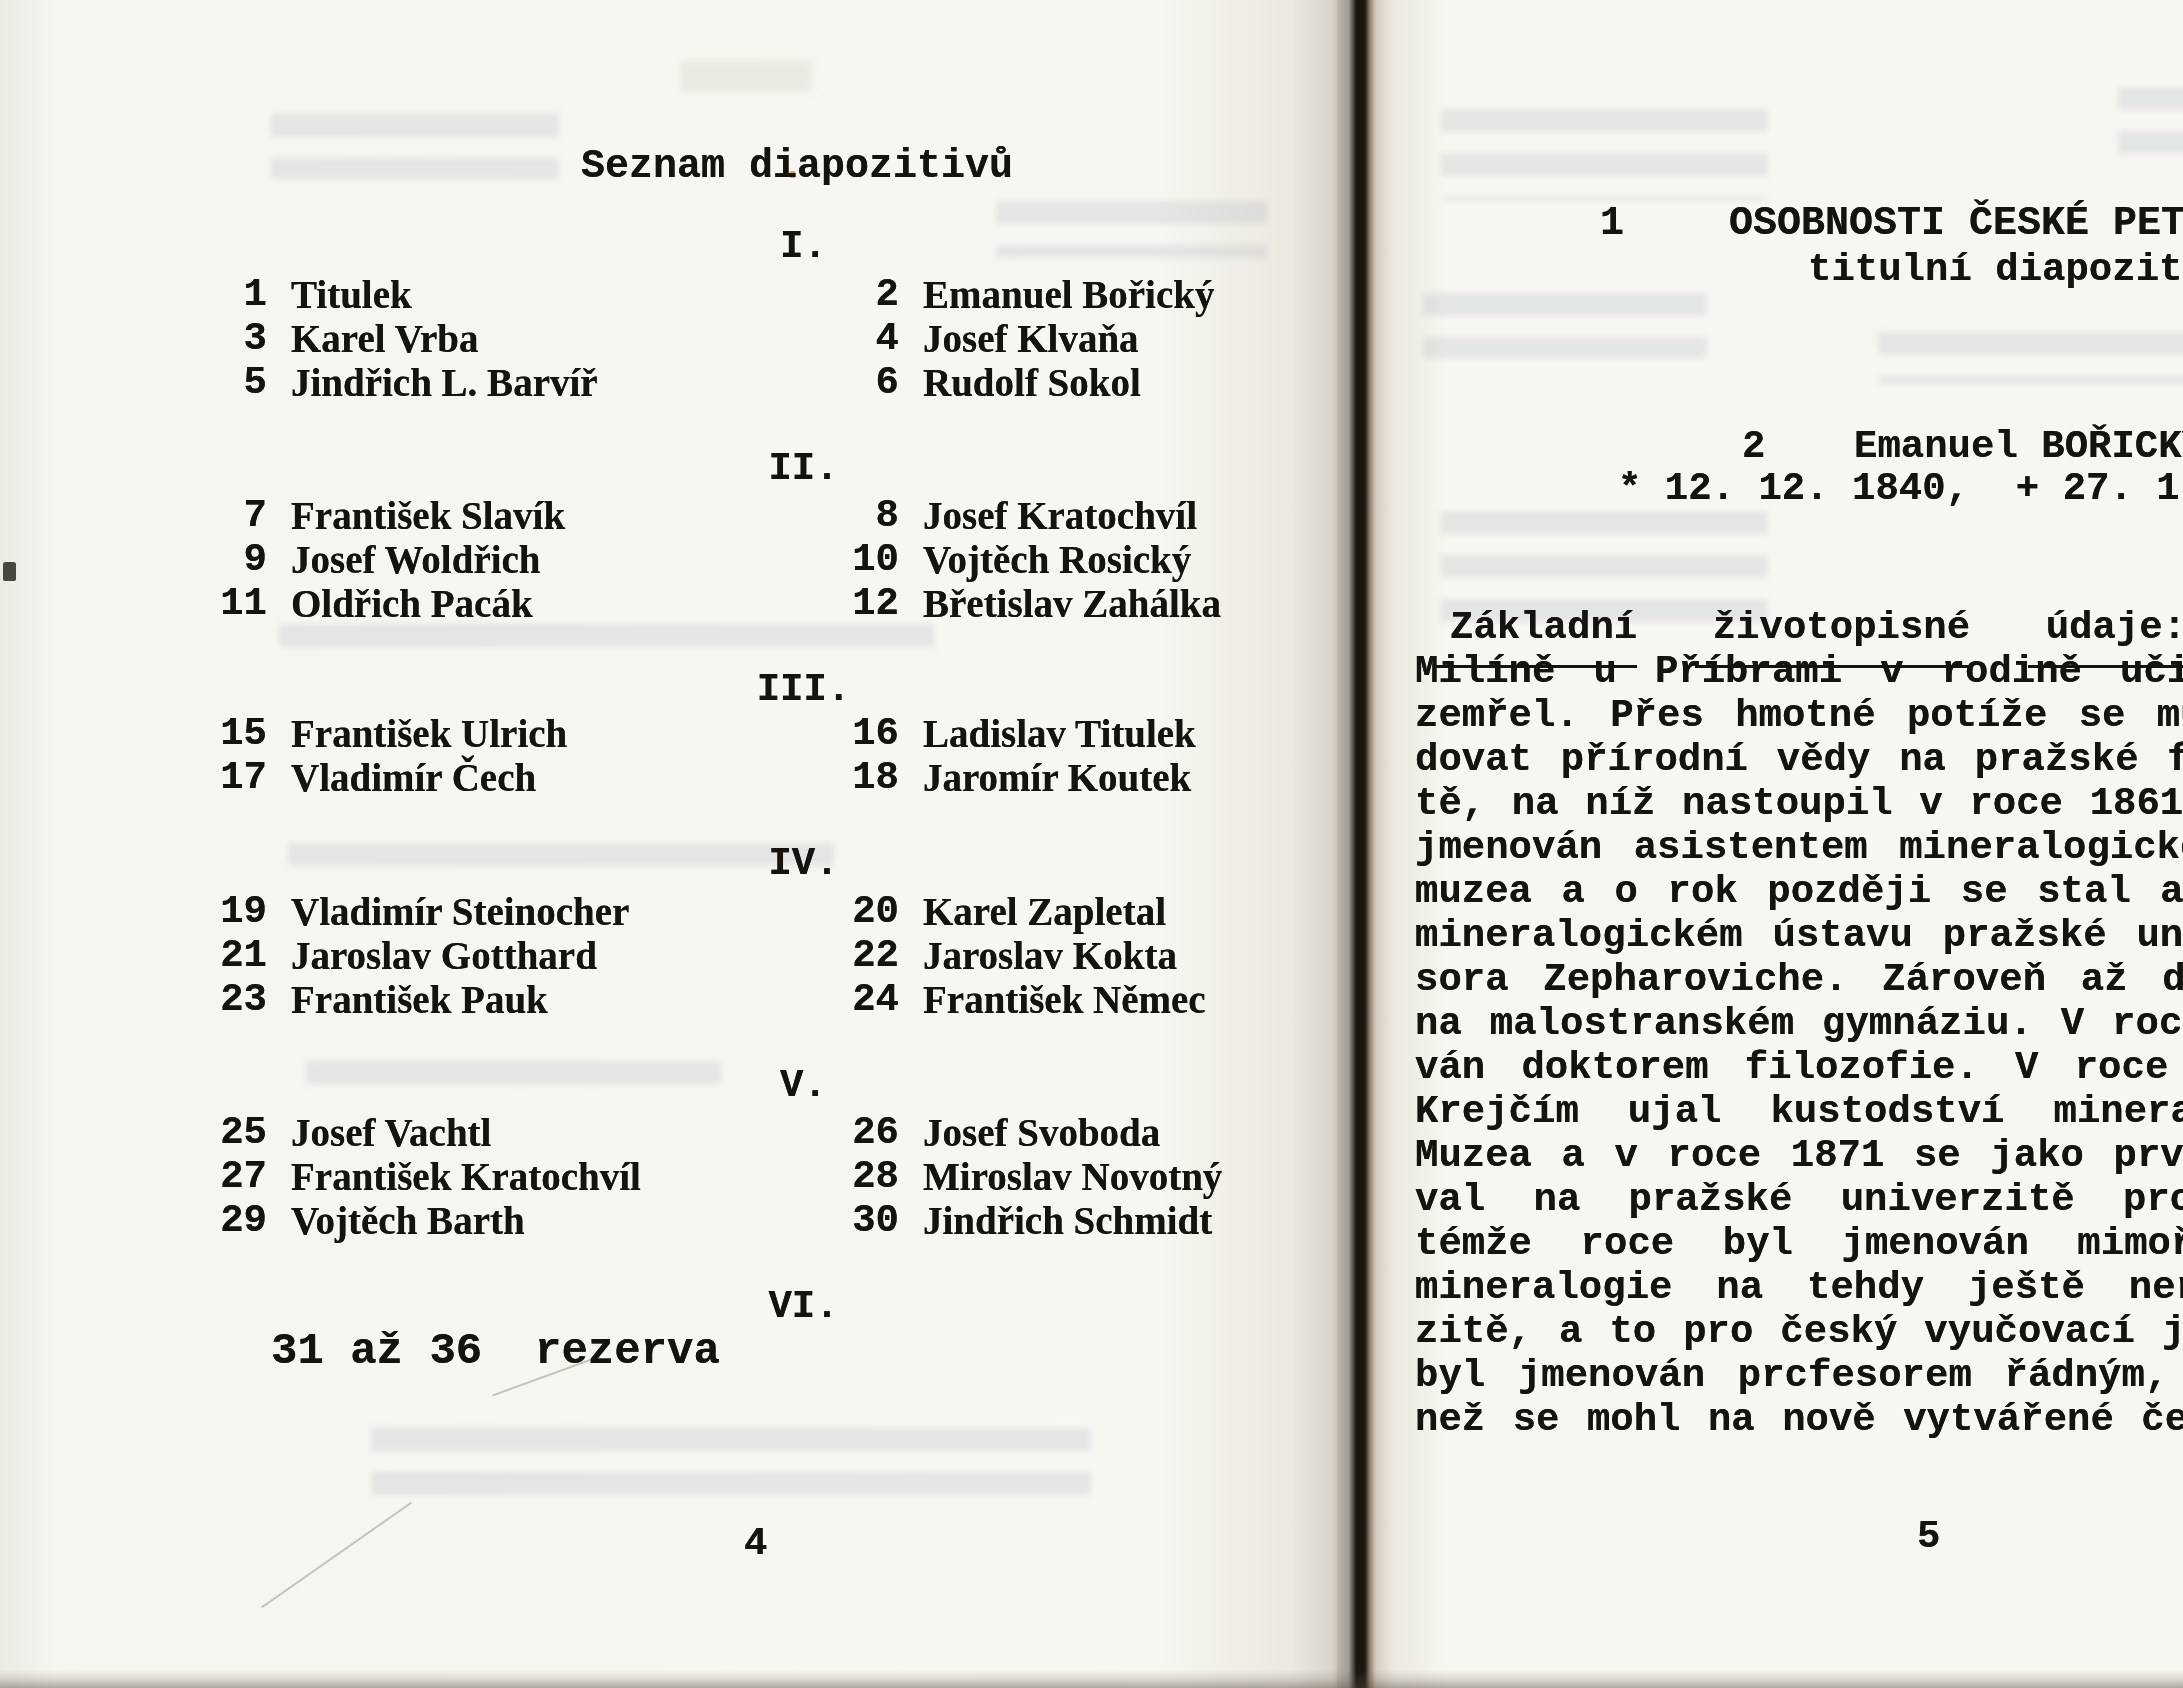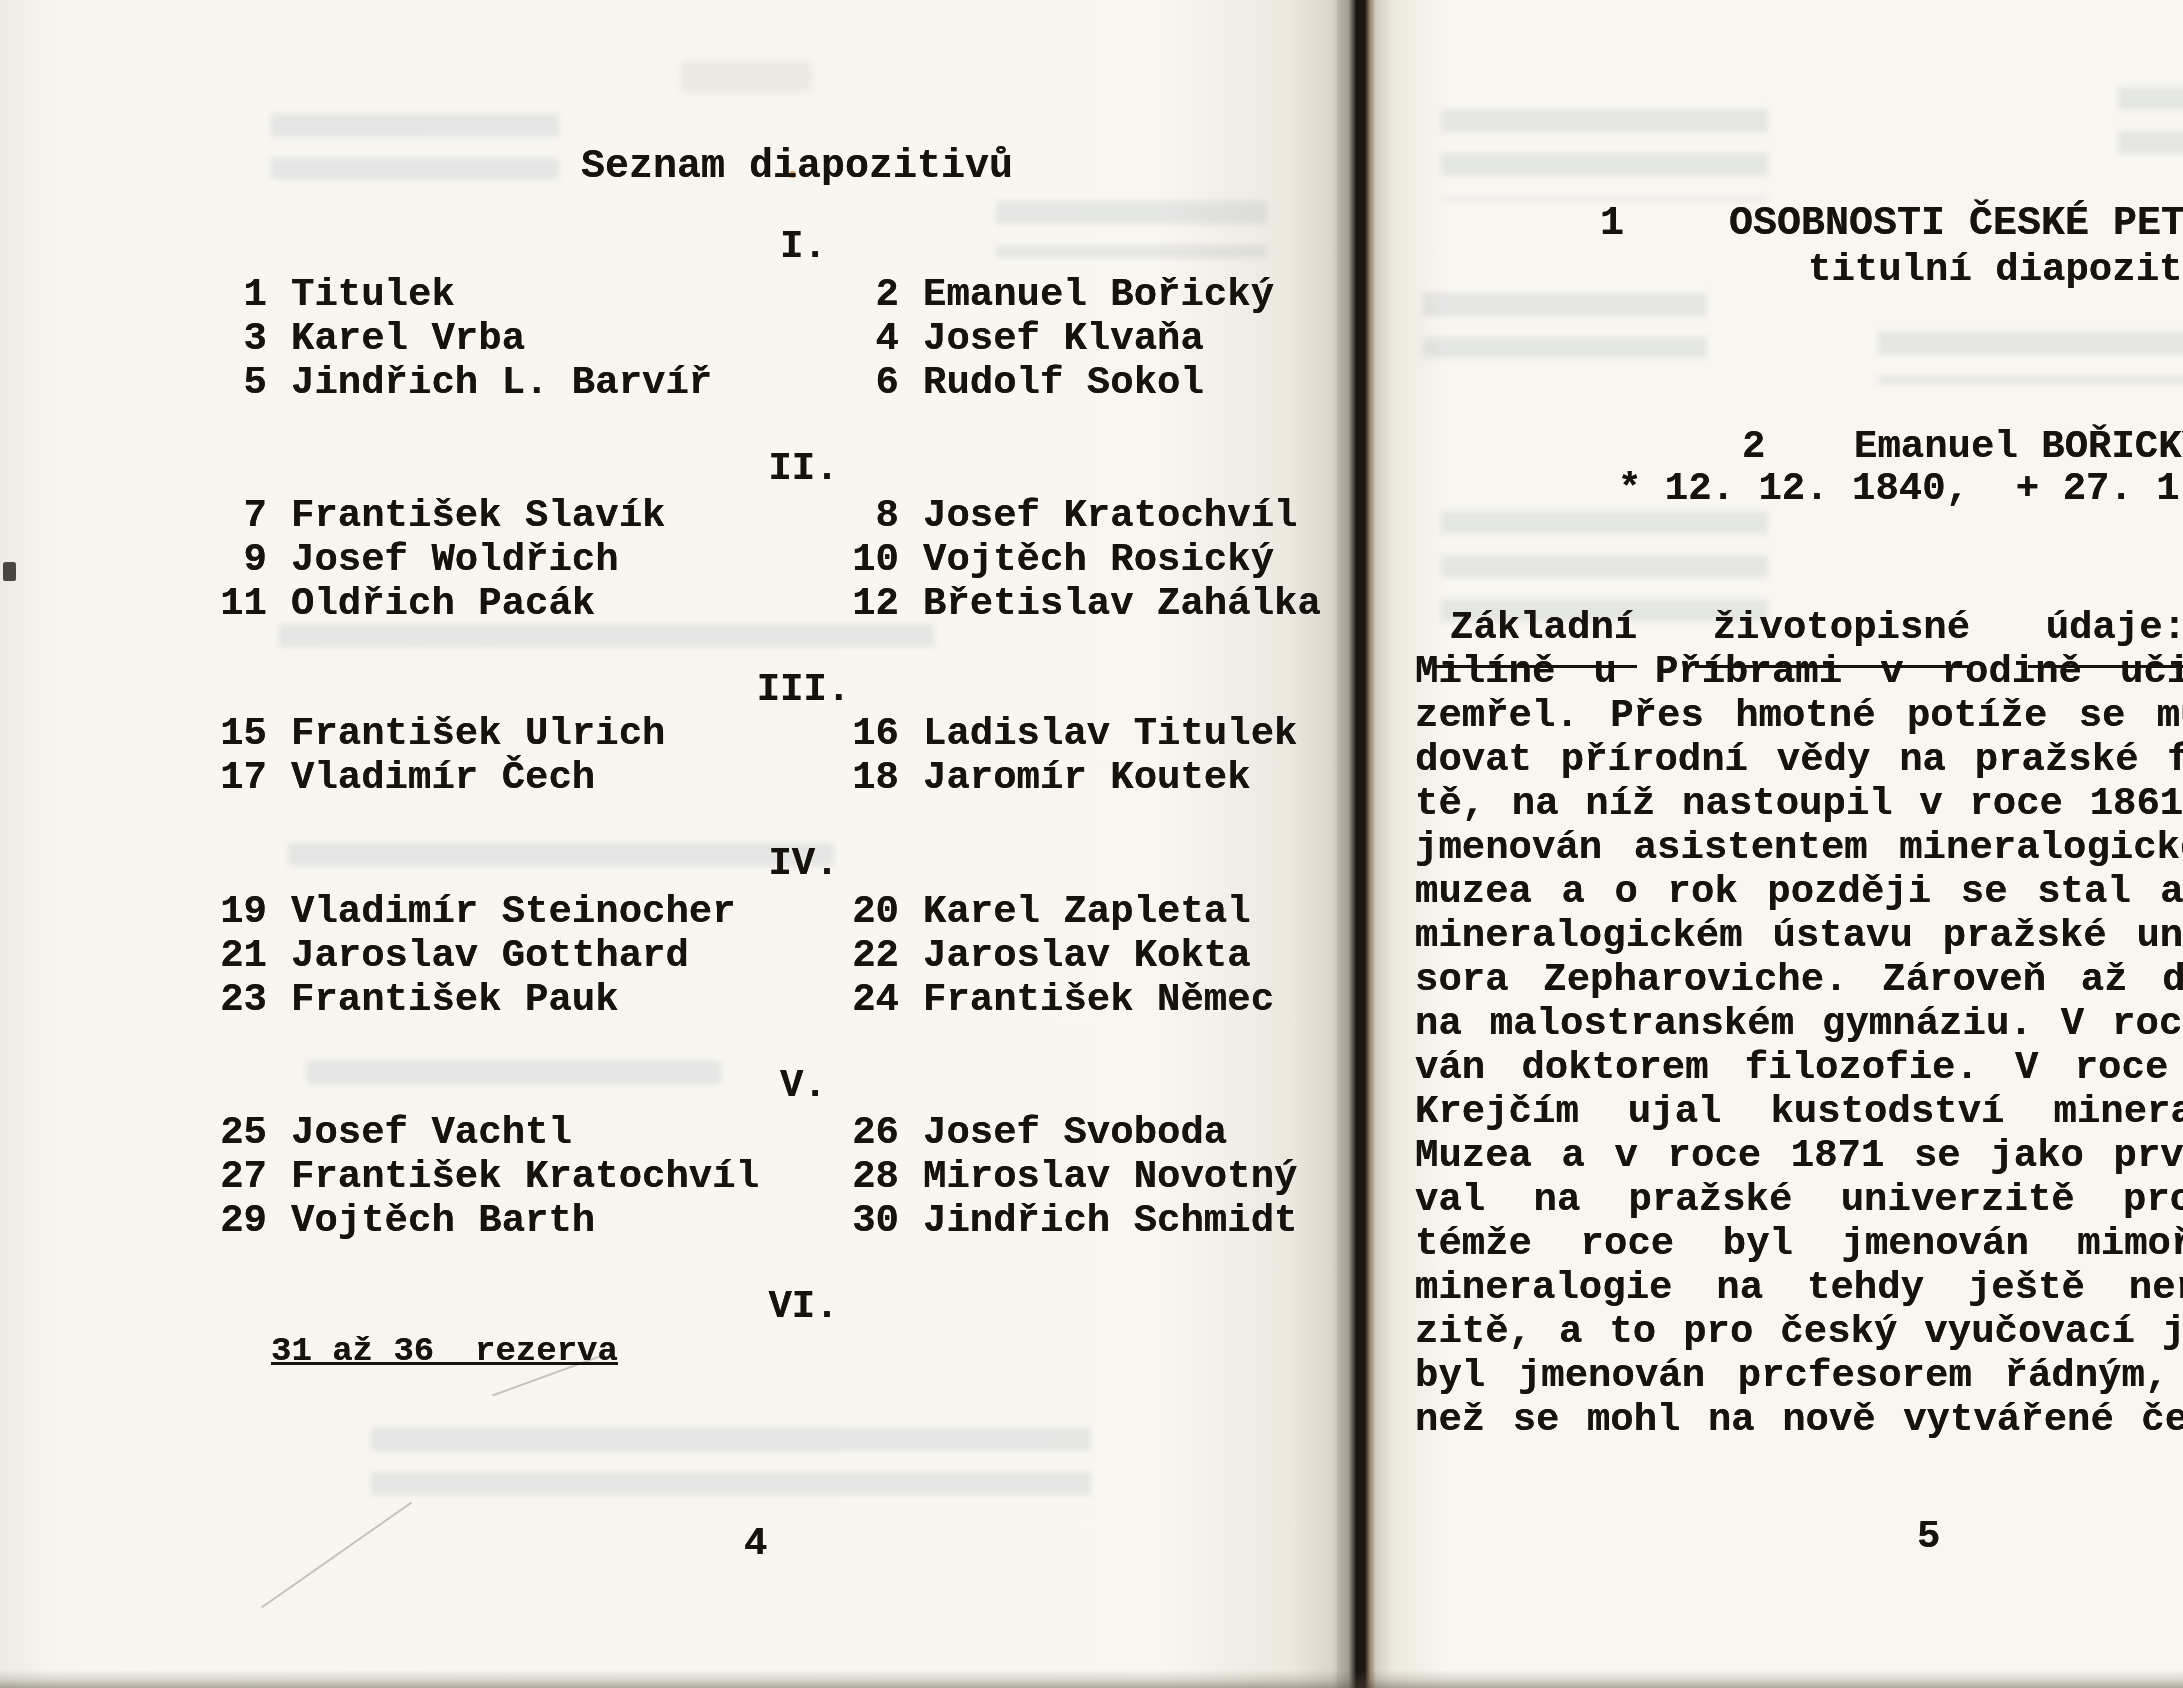--- a/index.html
+++ b/index.html
@@ -20,23 +20,23 @@
   .pre{white-space:pre;}
   
   .list{position:absolute;left:192px;top:225px;width:1144px;}
   .roman{height:44px;line-height:44px;text-align:center;padding-left:79px;margin-top:42px;
          font-size:39px;text-shadow:0 0 0.6px rgba(22,17,10,0.85);}
   .roman.first{margin-top:0;}
   .lrow{display:grid;grid-template-columns:75px 523px 109px 437px;height:44px;line-height:44px;
         font-size:39px;text-shadow:0 0 0.6px rgba(22,17,10,0.85);}
   .lrow.firstrow{margin-top:3.5px;}
   .lrow .num{text-align:right;}
-  .lrow .nm{padding-left:24px;white-space:nowrap;}
+  .lrow .nm{padding-left:24px;white-space:nowrap;font-family:Liberation Serif, serif;}
   .reserve{height:44px;line-height:44px;padding-left:79px;white-space:pre;
-           font-size:34px;text-shadow:0 0 0.6px rgba(22,17,10,0.85);text-decoration:underline;}
+           font-size:44px;text-shadow:0 0 0.6px rgba(22,17,10,0.85);}
   
   .para{position:absolute;left:1415px;top:606px;width:1179px;}
   .pline{height:44px;line-height:44px;font-size:39px;text-align:justify;text-align-last:justify;
          text-shadow:0 0 0.6px rgba(22,17,10,0.85);}
   .pline .u{display:inline-block;border-bottom:3.5px solid currentColor;padding-bottom:15px;}
   .pline.indent{text-indent:17.5px;}
   
   .smudge{position:absolute;filter:blur(3.1px);pointer-events:none;
     background:repeating-linear-gradient(180deg,rgba(96,116,150,0.12) 0px,rgba(96,116,150,0.12) 23px,rgba(96,116,150,0) 23px,rgba(96,116,150,0) 44px);}
   .scratch{position:absolute;background:rgba(120,110,100,0.38);filter:blur(0.7px);pointer-events:none;}

